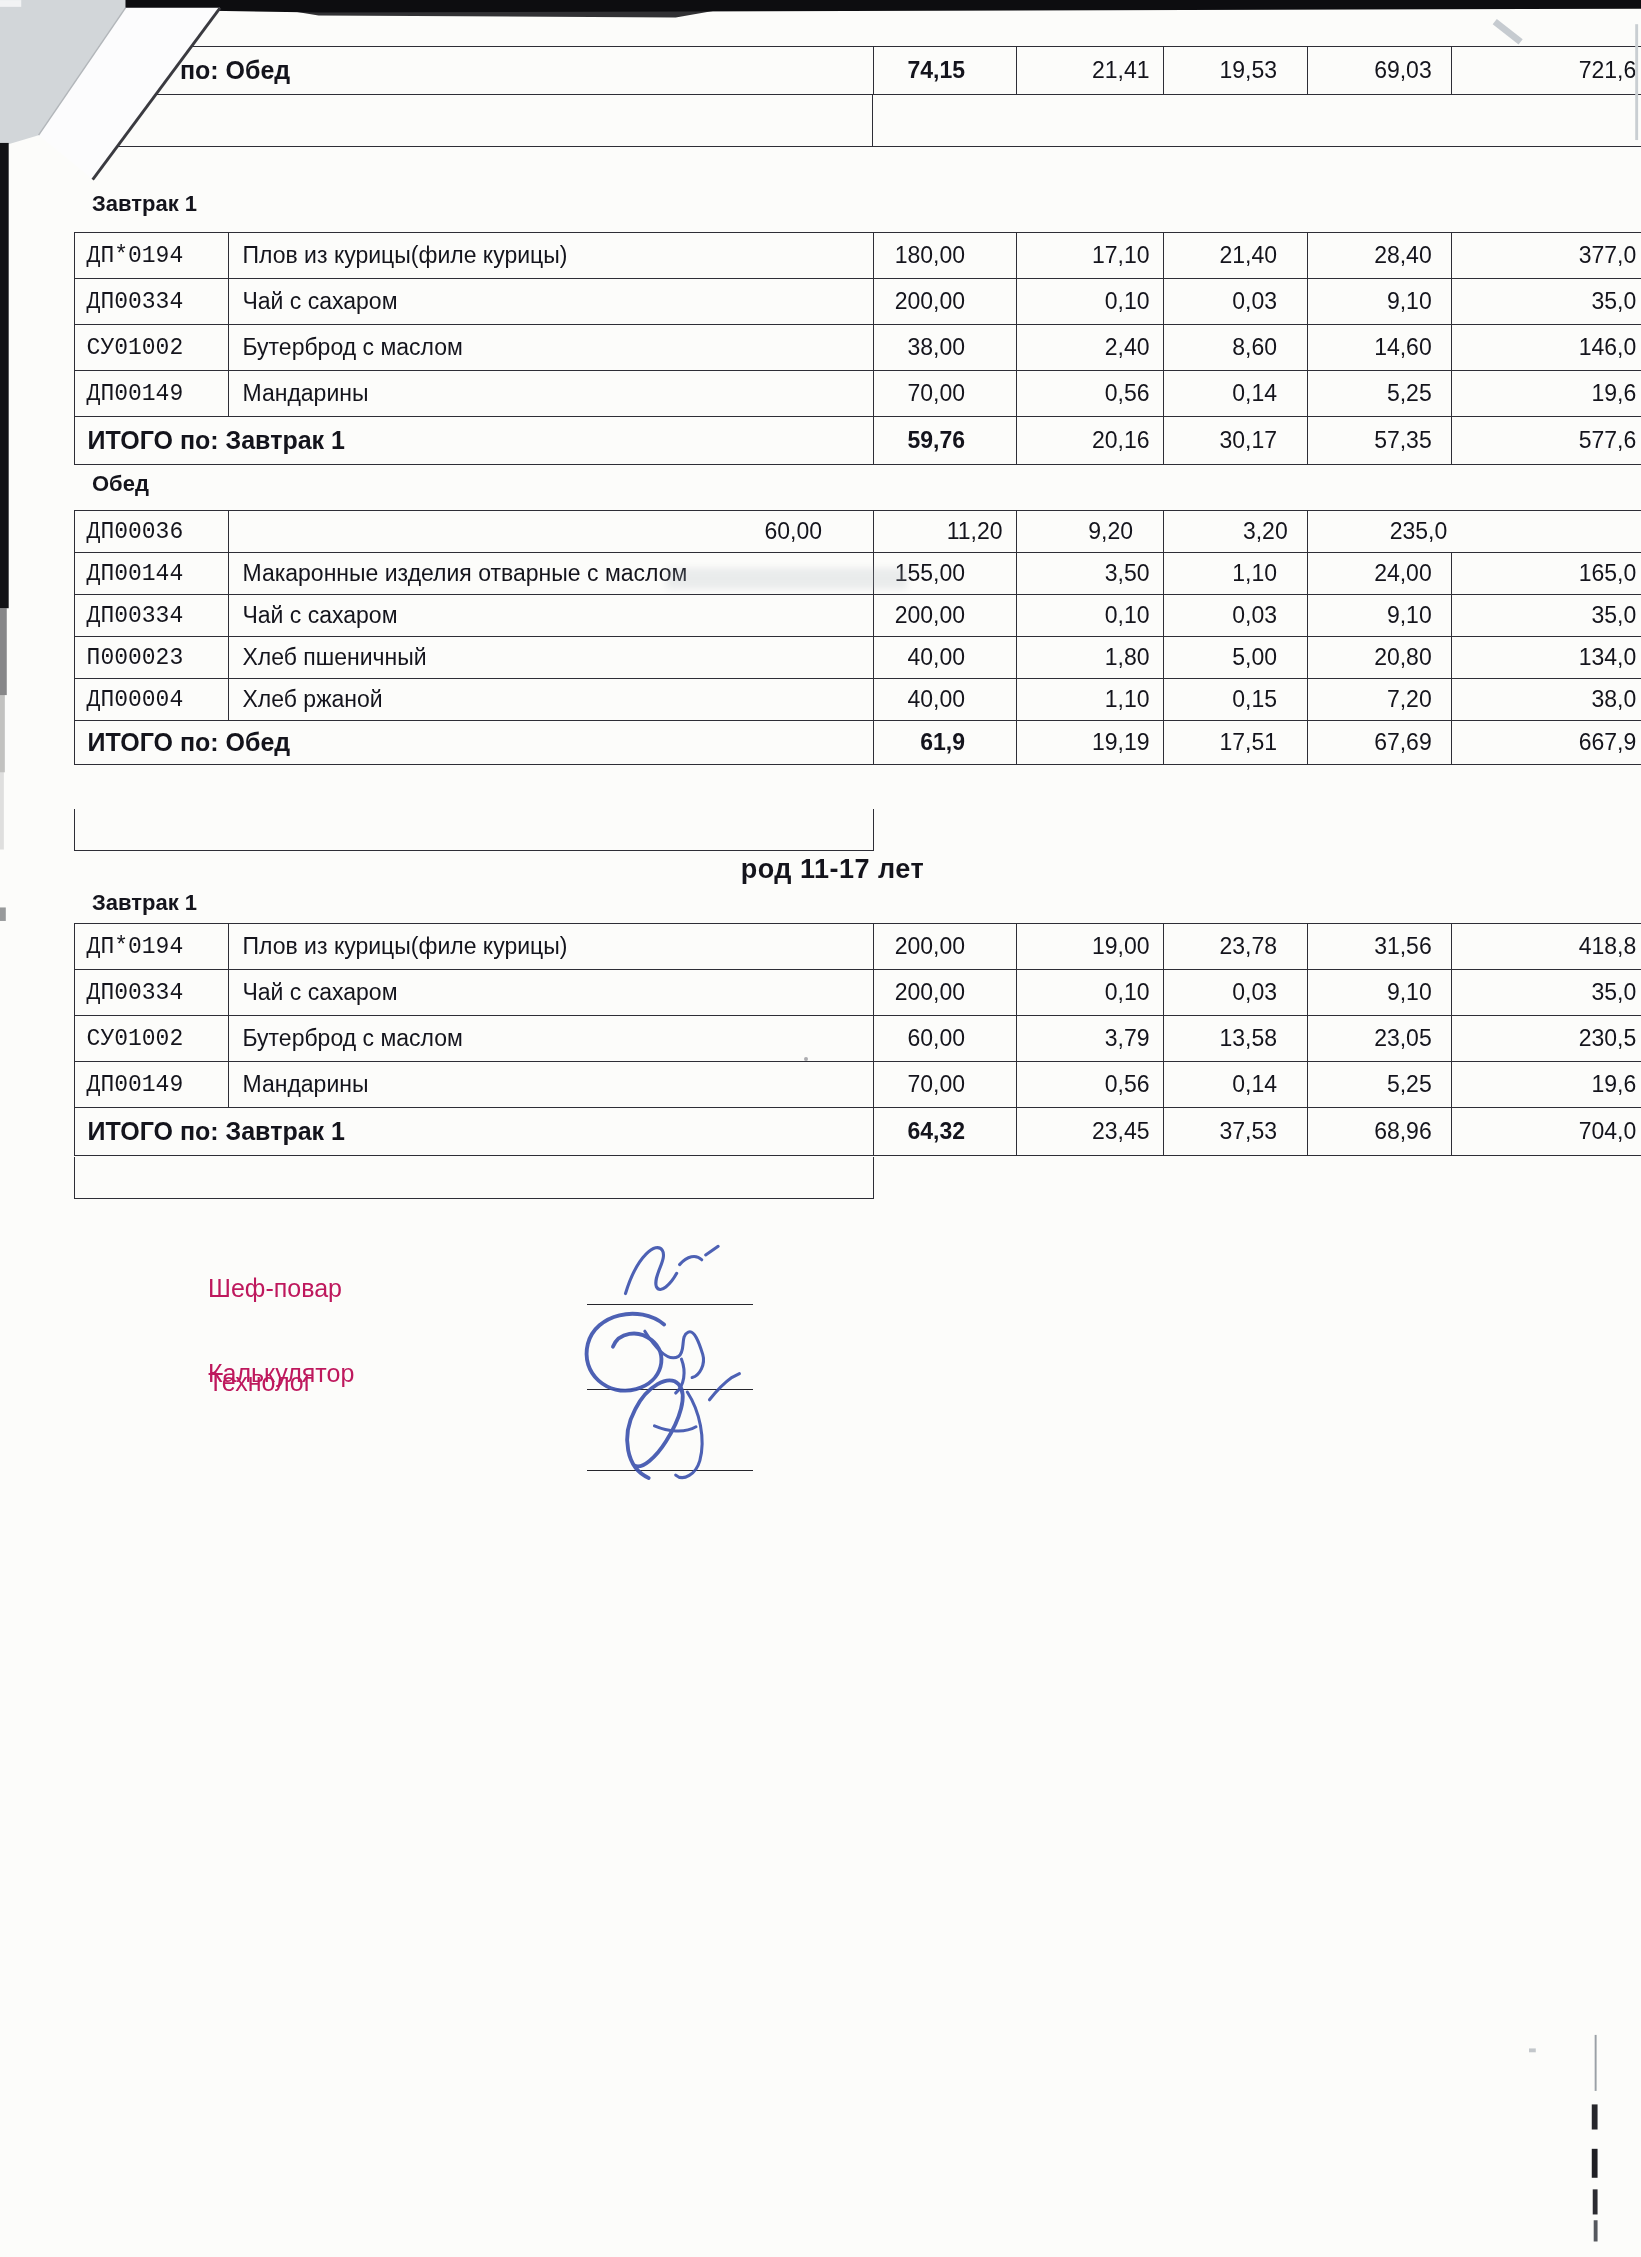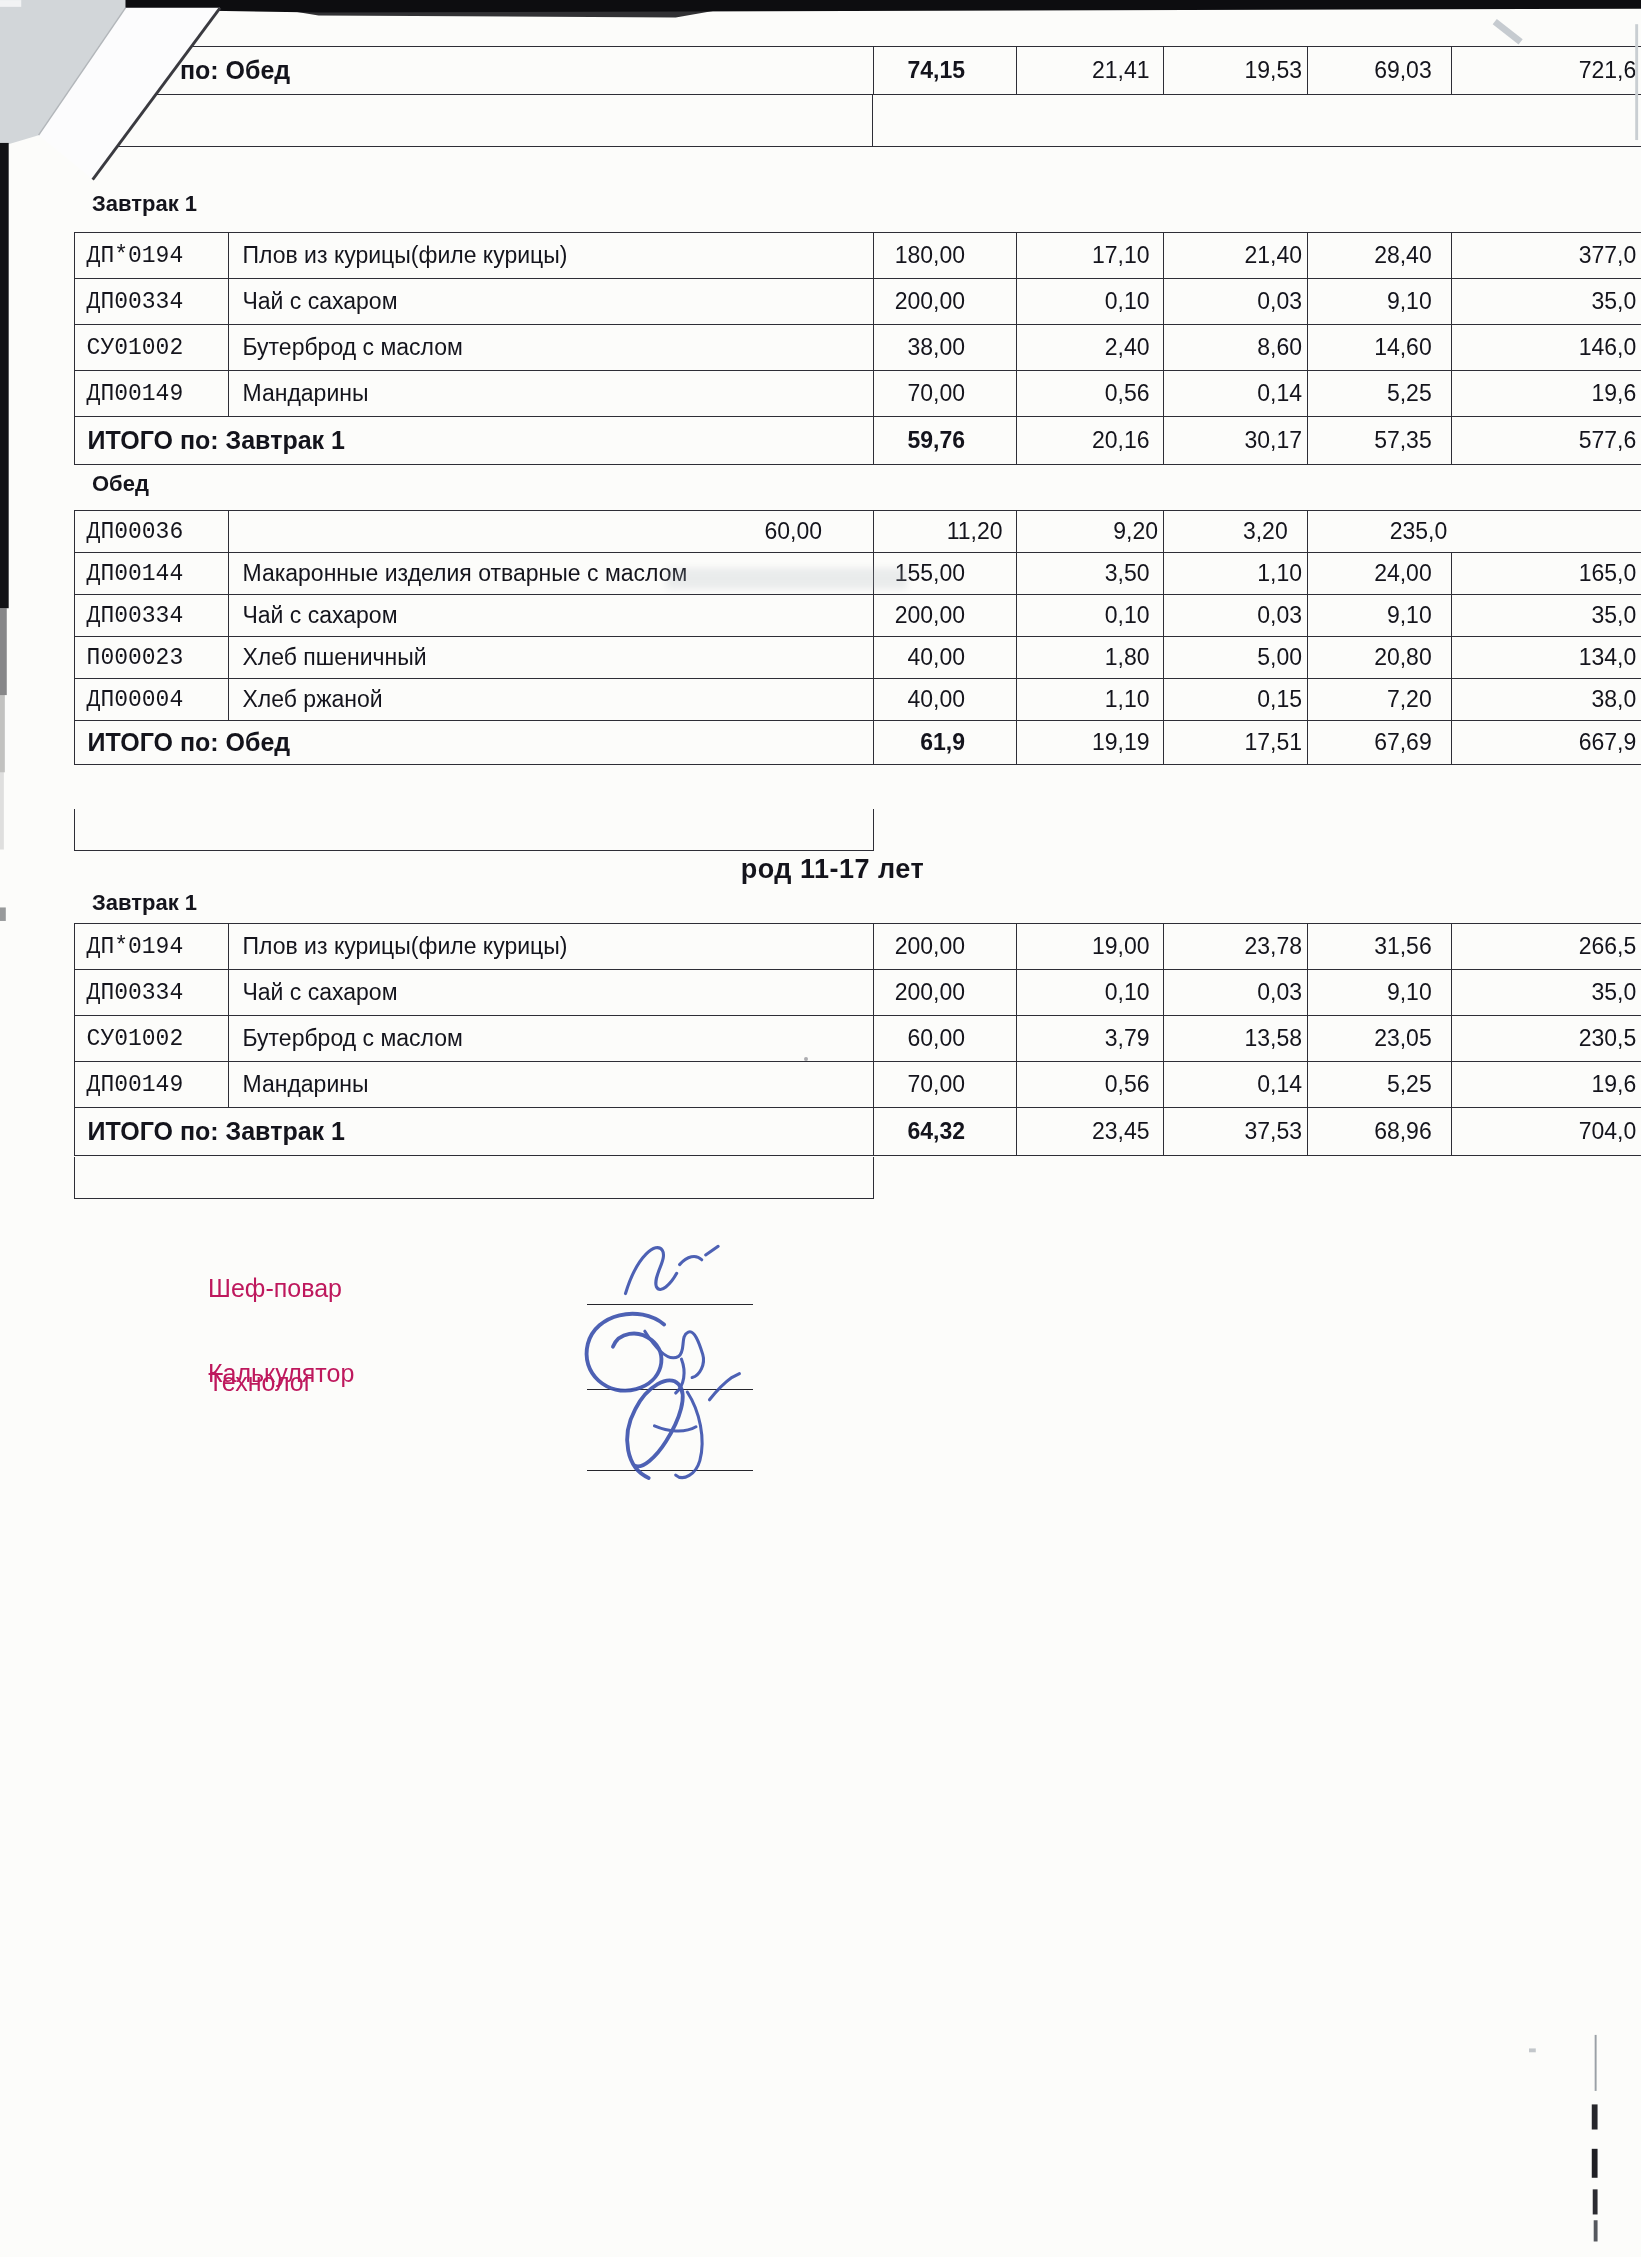--- a/index.html
+++ b/index.html
@@ -19,21 +19,21 @@
   .trow,.tbl{position:absolute;left:74px;width:1567px;border-top:1.9px solid var(--ln);border-left:1.9px solid var(--ln);}
   .row{display:grid;grid-template-columns:154px 645px 143px 147px 144px 144px 189px;height:46px;border-bottom:1.9px solid var(--ln);}
   .compact .row{height:42px;}
   .cell{border-right:1.9px solid var(--ln);display:flex;align-items:center;font-size:23px;overflow:hidden;white-space:nowrap;}
   .cell:last-child{border-right:none;}
   .cell.code{padding-left:11.6px;font-family:Liberation Mono, monospace;}
   .cell.name{padding-left:13.5px;}
   .cell.val{justify-content:flex-end;}
   .cell.v0{padding-right:51px;}
   .cell.v1{padding-right:13.5px;}
-  .cell.v2{padding-right:5px;}
+  .cell.v2{padding-right:30px;}
   .cell.v3{padding-right:19.3px;}
   .cell.v4{padding-right:4.8px;}
   .row.total{height:48px;}
   .compact .row.total{height:44px;}
   .cell.tlabel{grid-column:1 / 3;font-weight:bold;font-size:25px;padding-left:12.6px;}
   .cell.b{font-weight:bold;}
   
   .emptytop{position:absolute;left:74px;top:95px;width:1567px;height:52px;border-left:1.9px solid var(--ln);border-bottom:1.9px solid var(--ln);display:grid;grid-template-columns:798px 1fr;}
   .emptytop .half{border-right:1.9px solid var(--ln);}
   .emptymid{position:absolute;left:74px;width:800px;height:42px;border:1.9px solid var(--ln);border-top:none;}
@@ -180,21 +180,21 @@
   <div class="gheader g2" style="top:854px">род 11-17 лет</div>
   <div class="mlabel" style="top:890px">Завтрак 1</div>
   <div class="tbl" style="top:923px">
       <div class="row">
         <div class="cell code">ДП*0194</div>
         <div class="cell name">Плов из курицы(филе курицы)</div>
         <div class="cell val v0">200,00</div>
         <div class="cell val v1">19,00</div>
         <div class="cell val v2">23,78</div>
         <div class="cell val v3">31,56</div>
-        <div class="cell val v4">266,5</div>
+        <div class="cell val v4">418,8</div>
       </div>
       <div class="row">
         <div class="cell code">ДП00334</div>
         <div class="cell name">Чай с сахаром</div>
         <div class="cell val v0">200,00</div>
         <div class="cell val v1">0,10</div>
         <div class="cell val v2">0,03</div>
         <div class="cell val v3">9,10</div>
         <div class="cell val v4">35,0</div>
       </div>

